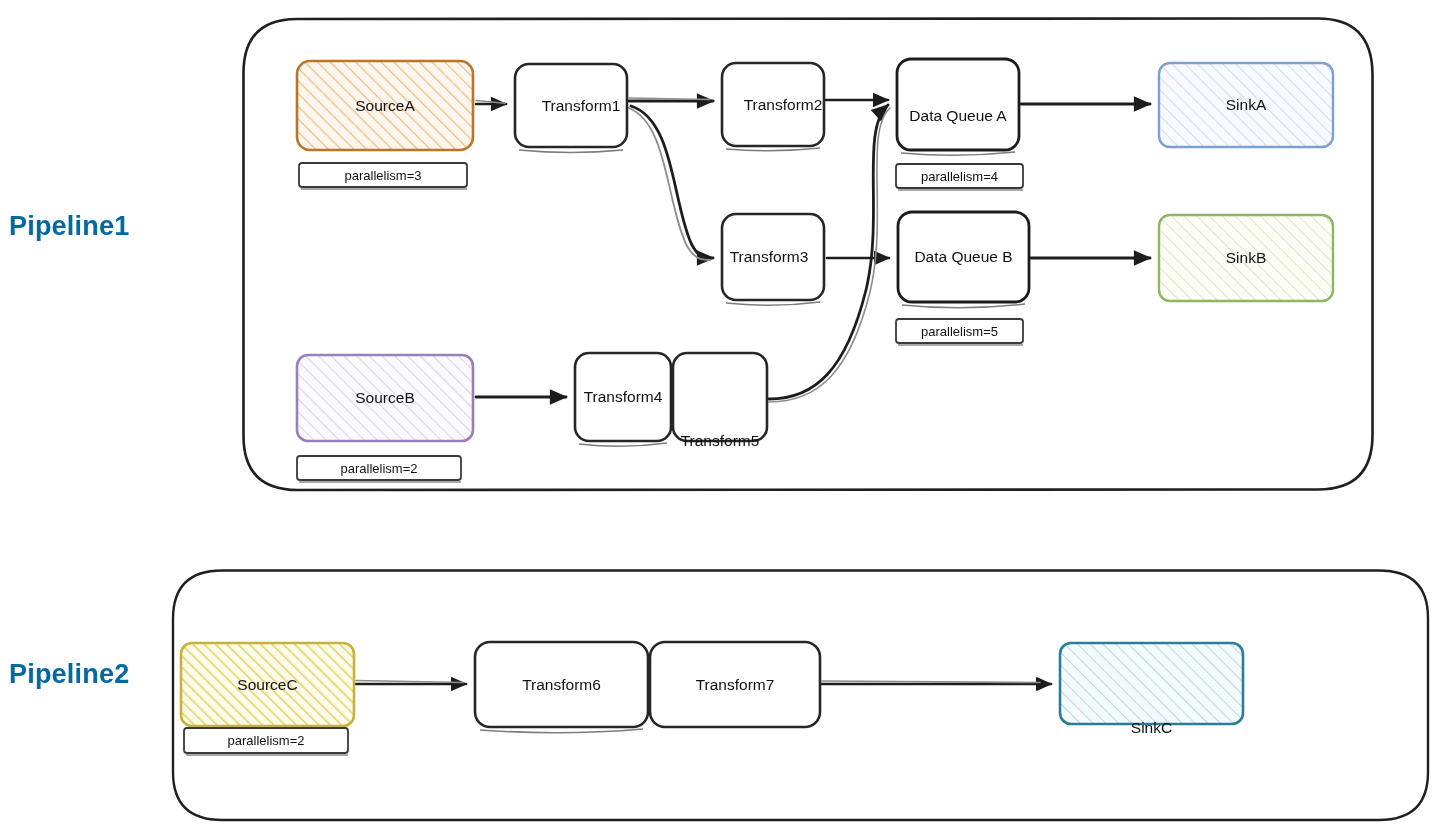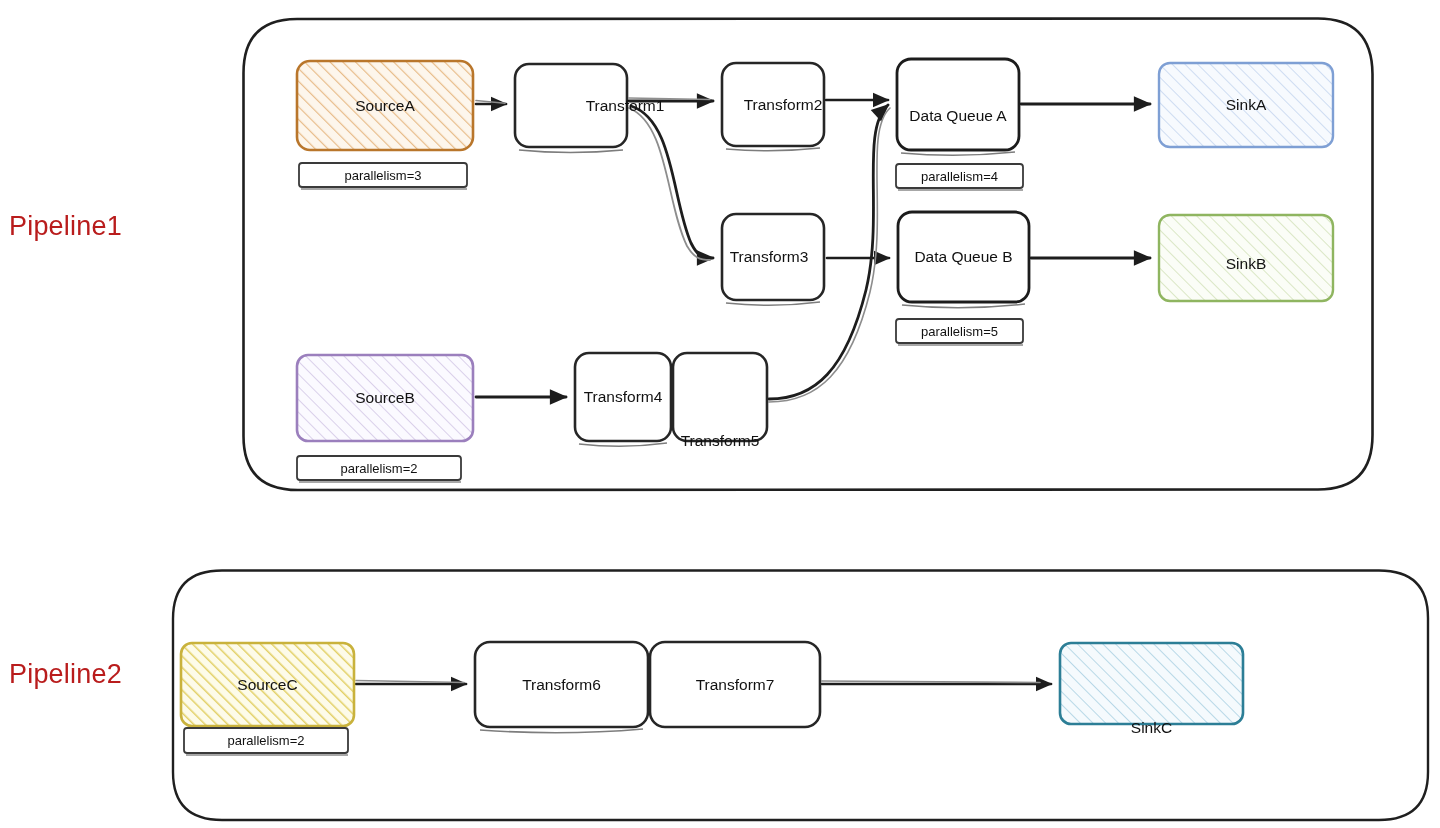--- a/index.html
+++ b/index.html
@@ -19,22 +19,22 @@
   #canvas {
     position: absolute;
     left: 0;
     top: 0;
     width: 1440px;
     height: 828px;
   }
   .pipeline-label {
     position: absolute;
     font-size: 27px;
-    font-weight: 400;
-    color: #b91c1c;
+    font-weight: 700;
+    color: #0369a1;
     letter-spacing: 0.2px;
     white-space: nowrap;
   }
   #pipeline1-label { left: 9px;  top: 211px; }
   #pipeline2-label { left: 9px;  top: 659px; }
 
   .node-text {
     position: absolute;
     display: flex;
     align-items: center;
@@ -244,27 +244,27 @@
   <g>
     <rect x="184" y="728" width="164" height="25" rx="3" fill="#ffffff" stroke="#3a3a3a" stroke-width="1.8"></rect>
     <path d="M 186 755 L 348 755" stroke="#8a8a8a" stroke-width="1.6" fill="none"></path>
   </g>
 </svg>
 
 <div class="pipeline-label" id="pipeline1-label">Pipeline1</div>
 <div class="pipeline-label" id="pipeline2-label">Pipeline2</div>
 
 <div class="node-text" style="left:296px;  top:60px;  width:178px; height:91px;">SourceA</div>
-<div class="node-text" style="left:514px;  top:63px;  width:134px; height:85px;padding-left:44px;">Transform1</div>
+<div class="node-text" style="left:514px;  top:63px;  width:134px; height:85px;">Transform1</div>
 <div class="node-text" style="left:721px;  top:62px;  width:124px; height:85px;">Transform2</div>
 <div class="node-text" style="left:896px;  top:58px;  width:124px; height:115px;">Data Queue A</div>
 <div class="node-text" style="left:1158px; top:62px;  width:176px; height:86px;">SinkA</div>
 <div class="node-text" style="left:721px;  top:213px; width:96px; height:88px;">Transform3</div>
 <div class="node-text" style="left:897px;  top:211px; width:133px; height:92px;">Data Queue B</div>
-<div class="node-text" style="left:1158px; top:220px; width:176px; height:88px;">SinkB</div>
+<div class="node-text" style="left:1158px; top:214px; width:176px; height:88px;">SinkB</div>
 <div class="node-text" style="left:296px;  top:354px; width:178px; height:88px;">SourceB</div>
 <div class="node-text" style="left:574px;  top:352px; width:98px;  height:90px;">Transform4</div>
 <div class="node-text" style="left:672px;  top:352px; width:96px;  height:90px;margin-top:44px;">Transform5</div>
 <div class="node-text" style="left:180px;  top:642px; width:175px; height:85px;">SourceC</div>
 <div class="node-text" style="left:474px;  top:641px; width:175px; height:87px;">Transform6</div>
 <div class="node-text" style="left:649px;  top:641px; width:172px; height:87px;">Transform7</div>
 <div class="node-text" style="left:1059px; top:642px; width:185px; height:83px;margin-top:44px;">SinkC</div>
 
 <div class="param-text" style="left:299px; top:163px; width:168px; height:24px;">parallelism=3</div>
 <div class="param-text" style="left:896px; top:164px; width:127px; height:24px;">parallelism=4</div>

